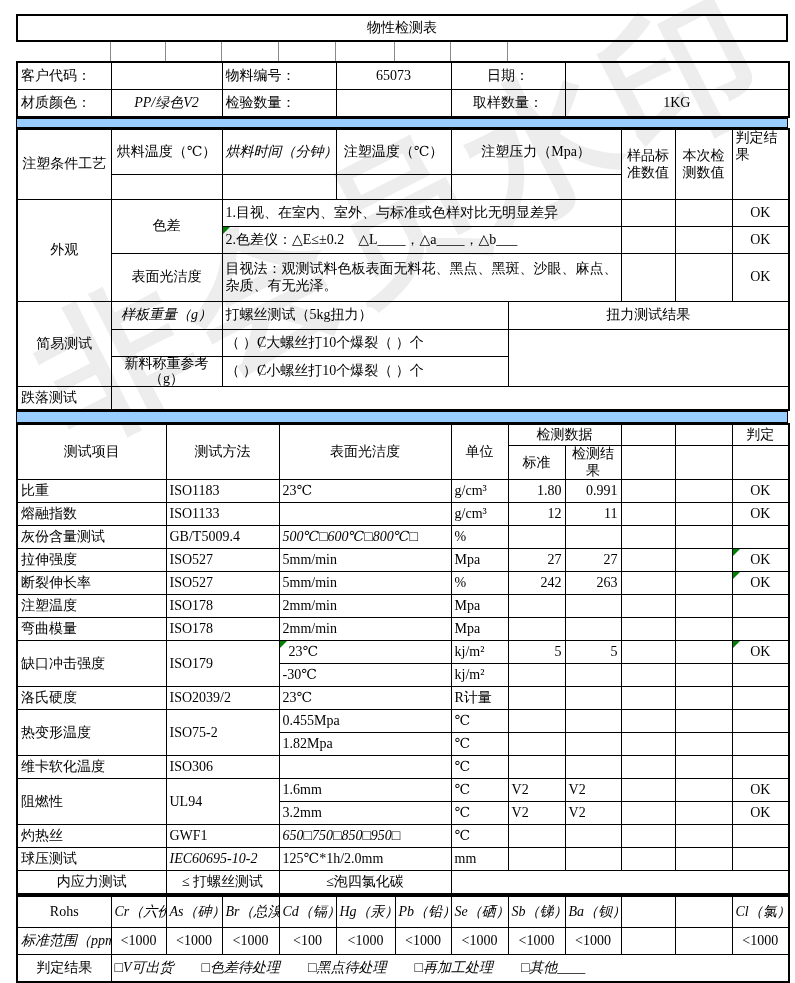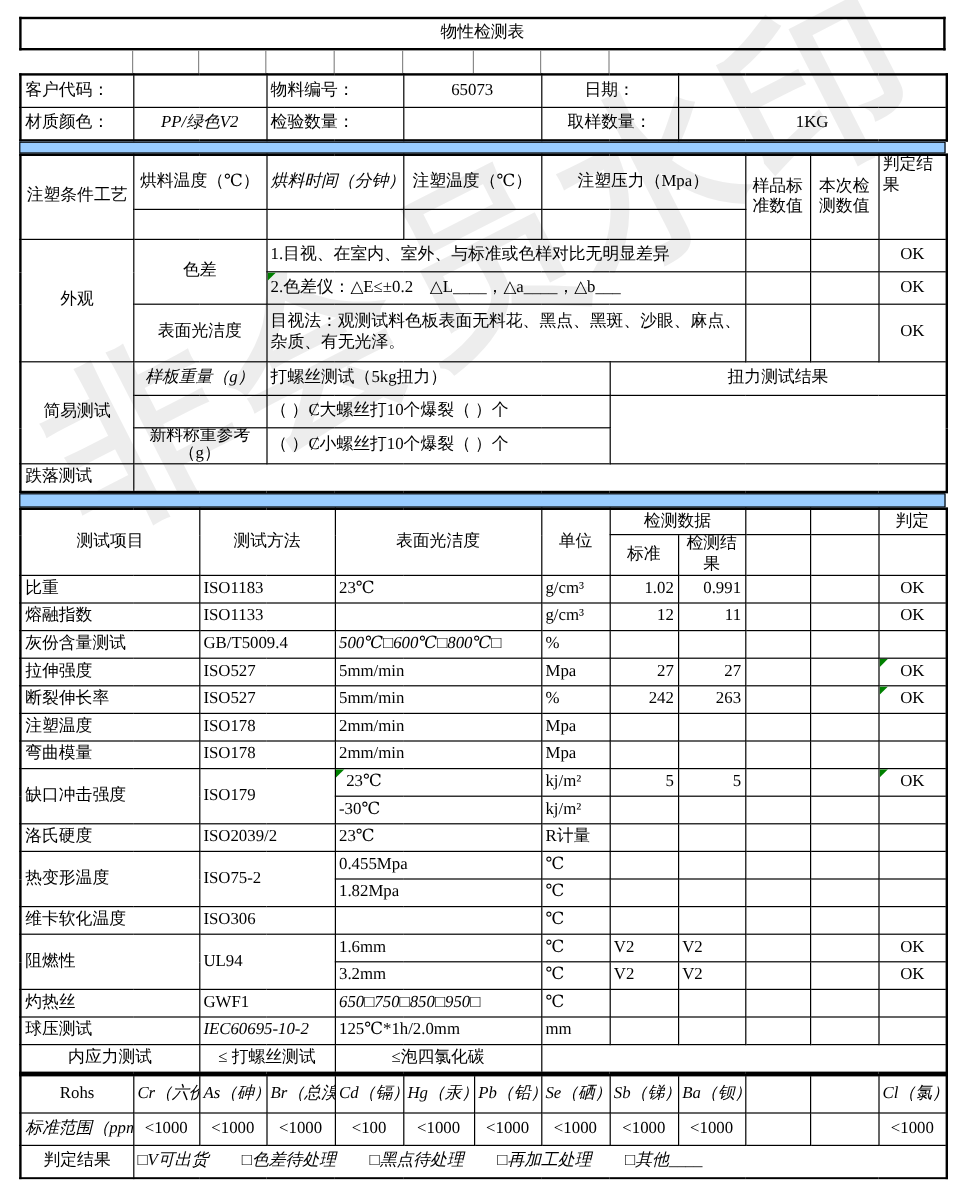--- a/index.html
+++ b/index.html
@@ -227,21 +227,21 @@
         <td></td>
         <td></td>
         <td></td>
       </tr>
 
       <tr class="h22">
         <td colspan="2" class="l">比重</td>
         <td colspan="2" class="l">ISO1183</td>
         <td colspan="3" class="l">23℃</td>
         <td class="l">g/cm³</td>
-        <td class="r">1.02</td>
+        <td class="r">1.80</td>
         <td class="r">0.991</td>
         <td></td>
         <td></td>
         <td class="c f13">OK</td>
       </tr>
       <tr class="h22">
         <td colspan="2" class="l">熔融指数</td>
         <td colspan="2" class="l">ISO1133</td>
         <td colspan="3" class="l"></td>
         <td class="l">g/cm³</td>

